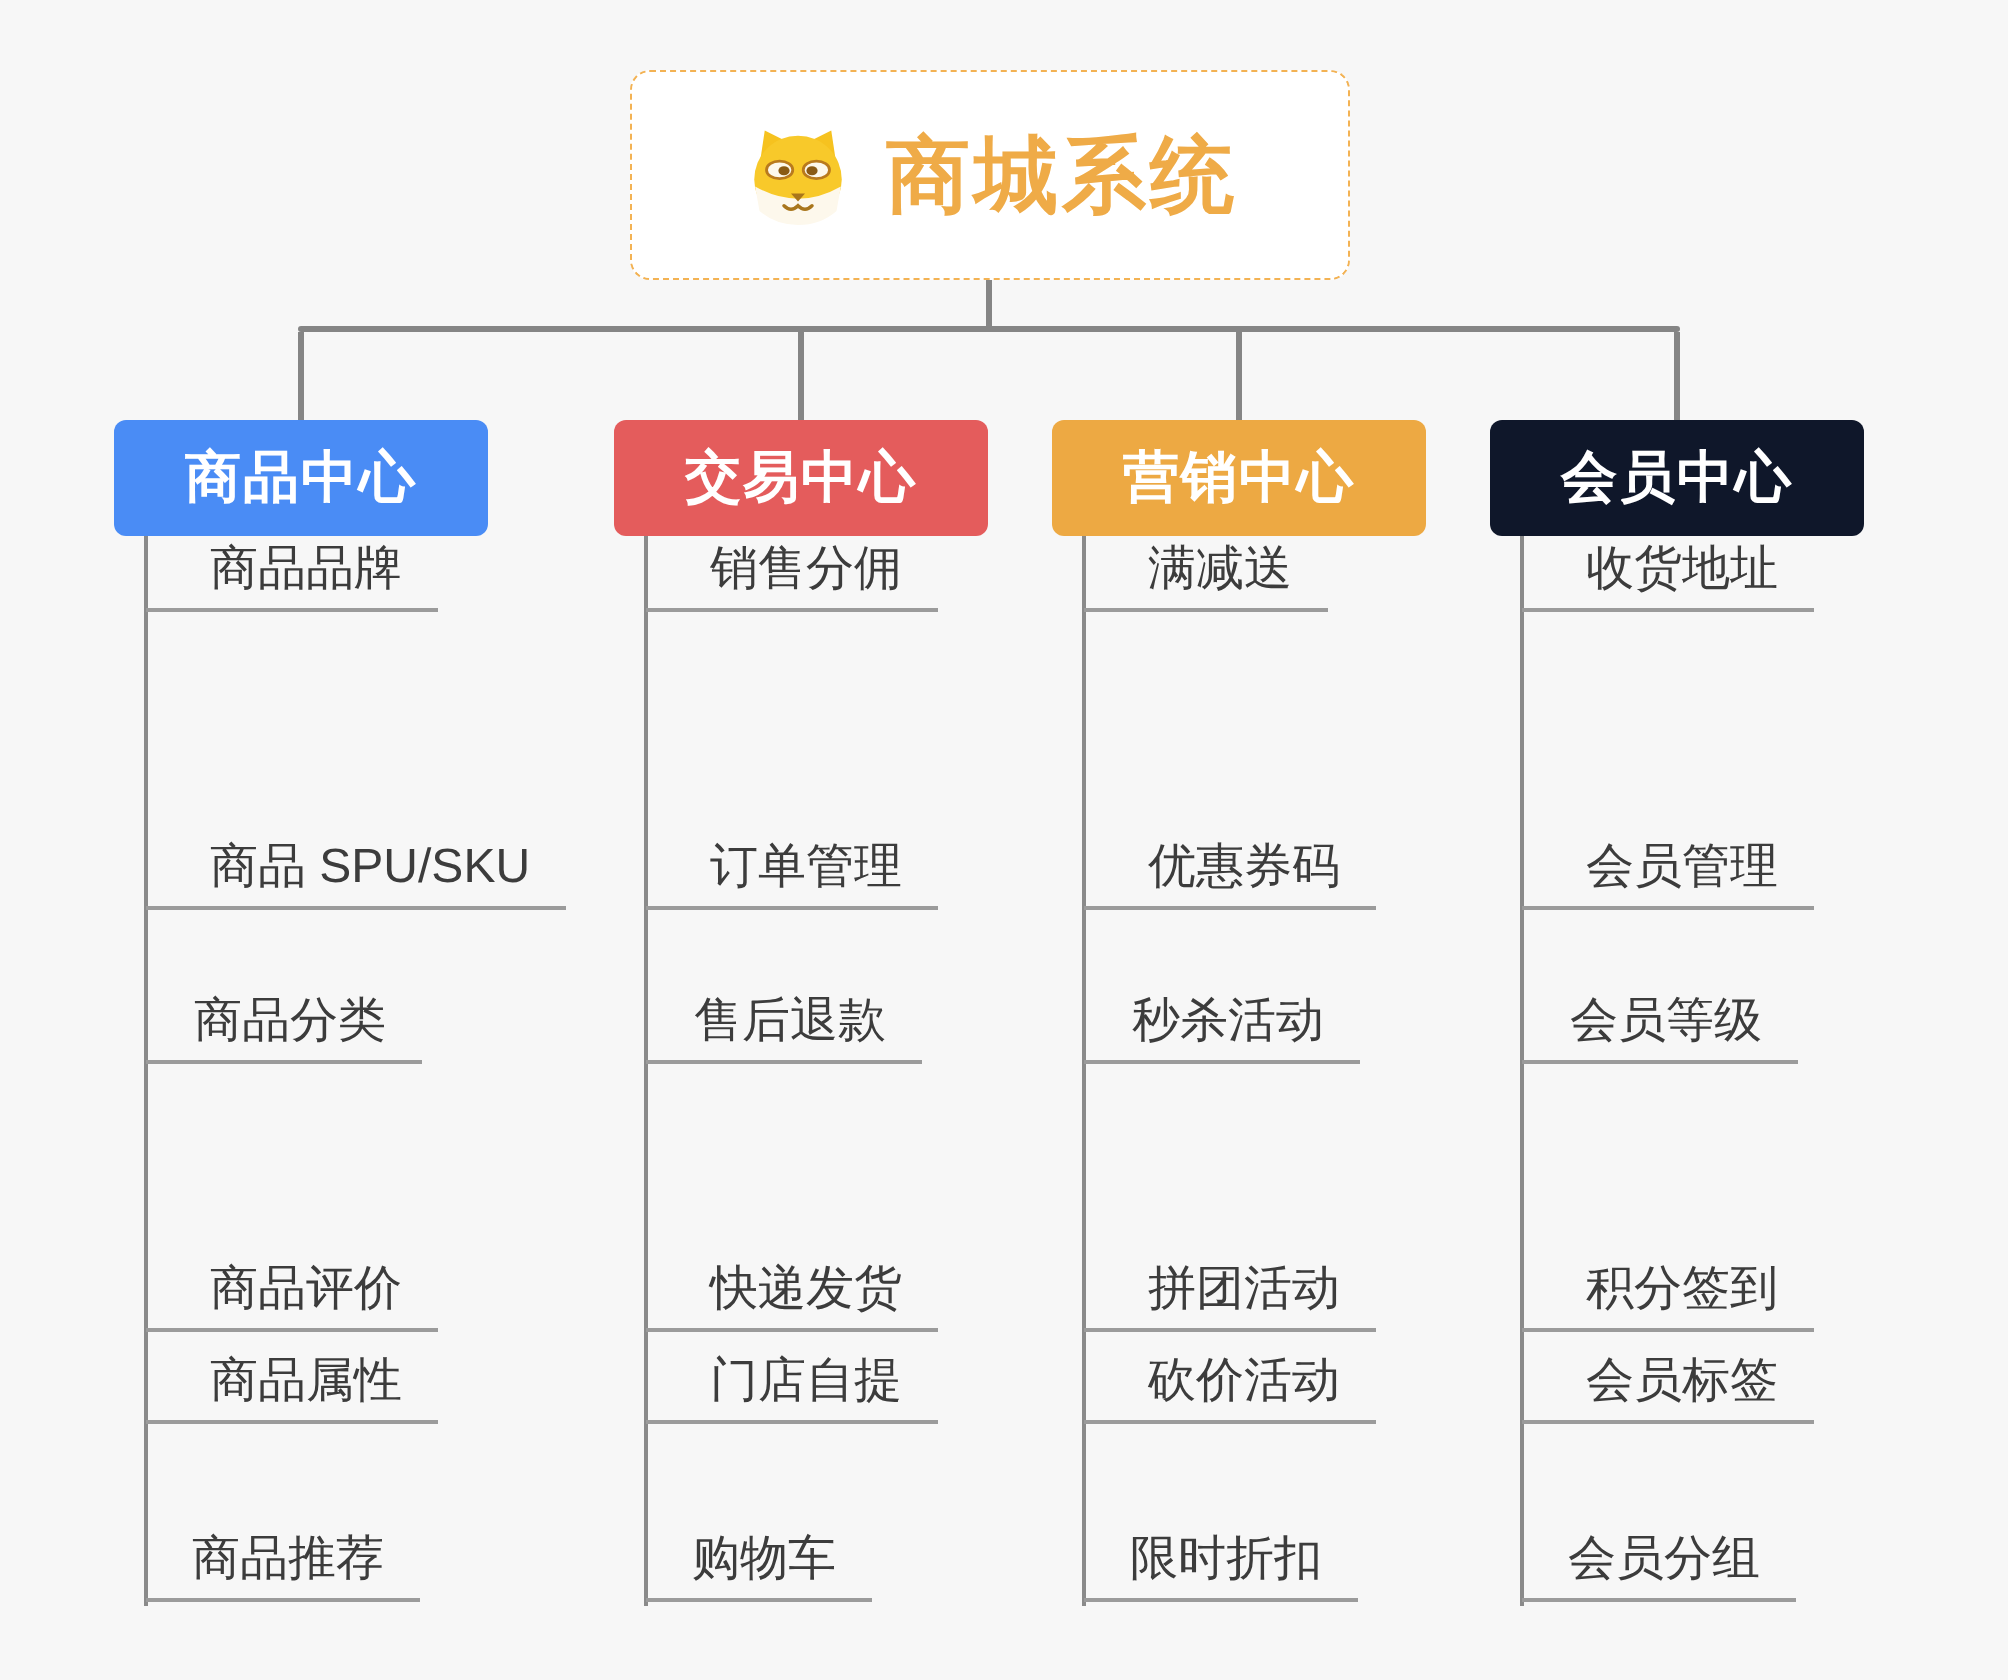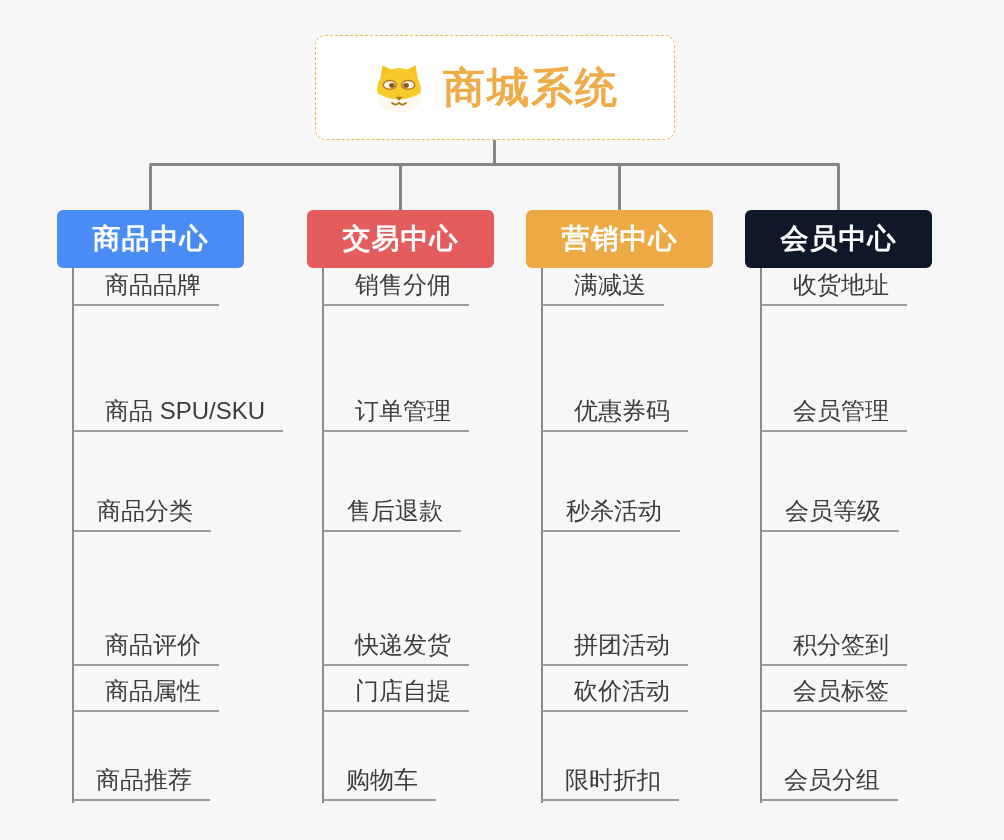--- a/index.html
+++ b/index.html
@@ -61,21 +61,21 @@
   .leaf {
     position: absolute; left: 1px;
     height: 36px; line-height: 34px;
     padding: 0 18px 0 32px;
     white-space: nowrap;
     border-bottom: 2px solid #9b9b9b;
     font-size: 24px; color: #3c3c3c;
     cursor: default;
   }
   .leaf:nth-of-type(1) { top: 47px; }
-  .leaf:nth-of-type(2) { top: 126px; }
+  .leaf:nth-of-type(2) { top: 149px; }
   .leaf:nth-of-type(3) { top: 226px; padding-left: 24px; }
   .leaf:nth-of-type(4) { top: 316px; margin-top: 44px; }
   .leaf:nth-of-type(5) { top: 406px; }
   .leaf:nth-of-type(6) { top: 495px; padding-left: 23px; }
 </style>
 </head>
 <body style="background: rgb(247, 247, 247);">
 
 <div class="canvas">
 

